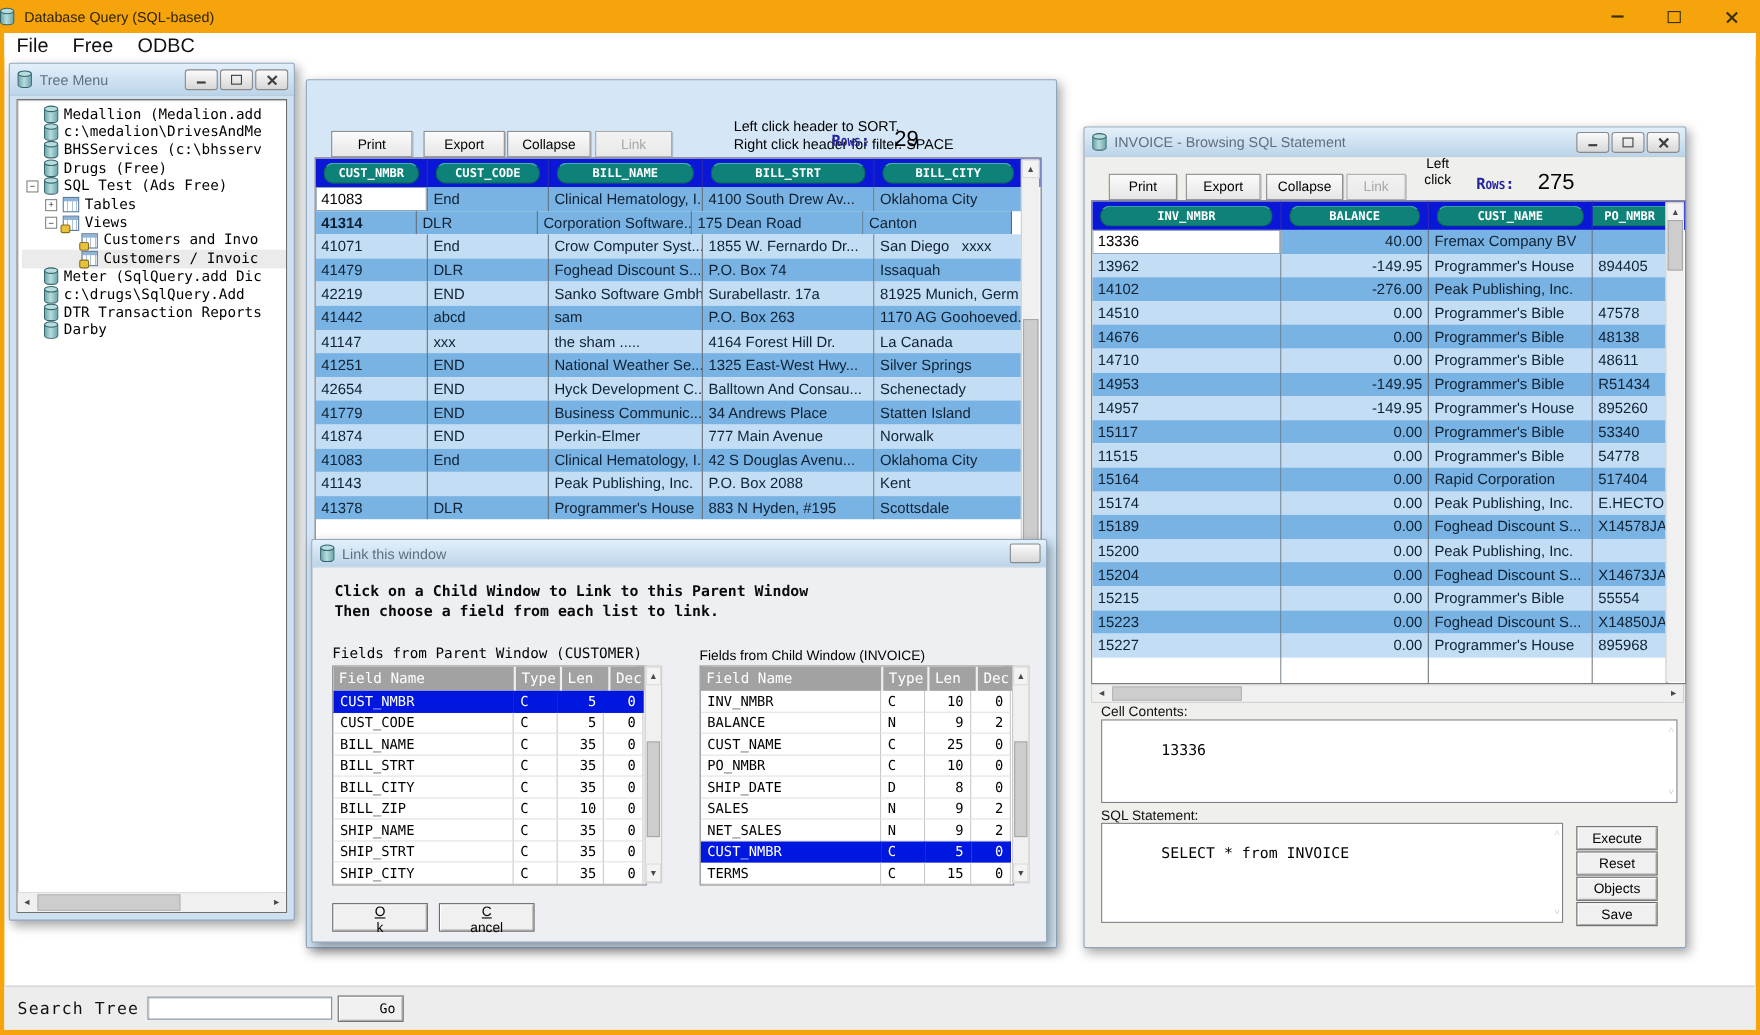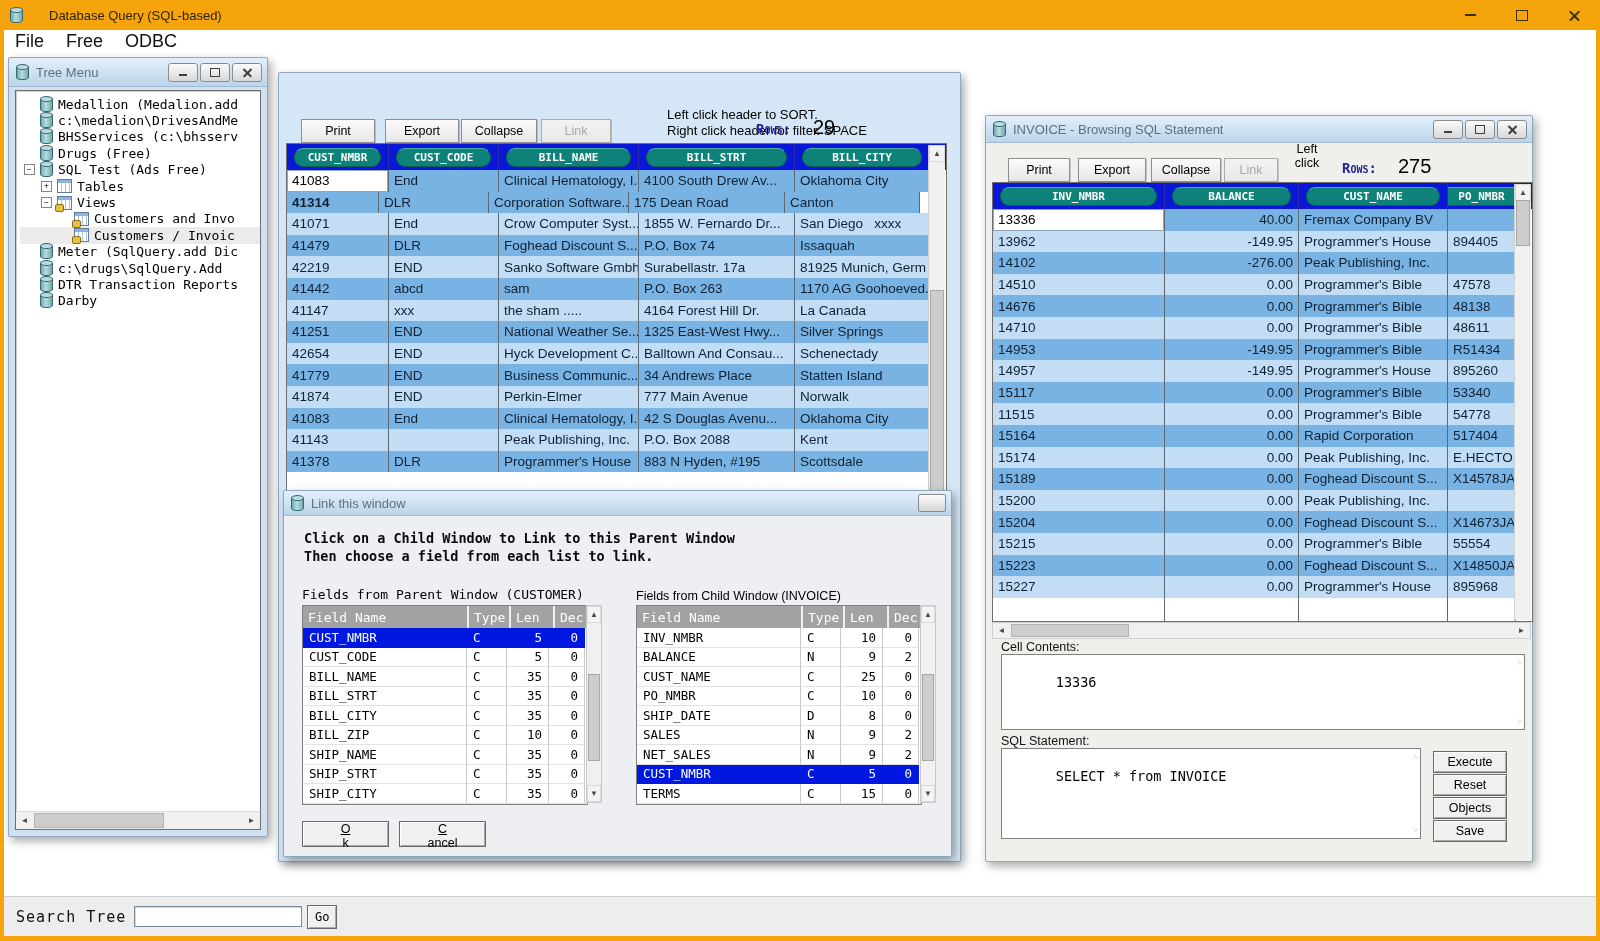--- a/index.html
+++ b/index.html
@@ -2,41 +2,41 @@
 <html><head>
 <meta charset="utf-8">
 <style>
   html,body{margin:0;padding:0;}
   body{width:1600px;height:941px;overflow:hidden;background:#fff;
        font-family:"Liberation Sans",sans-serif;-webkit-font-smoothing:antialiased;}
   .app{position:relative;width:1600px;height:941px;background:#F5A40B;}
 
   
   .main-titlebar{position:absolute;left:0;top:0;right:0;height:30px;background:#F5A40B;
-      display:flex;align-items:center;padding-left:10px;gap:26px;}
+      display:flex;align-items:center;gap:9px;}
   .main-title{font-size:13px;color:#2E2304;}
   .main-controls{margin-left:auto;display:flex;height:30px;}
   .mctrl{width:52px;height:30px;display:grid;place-items:center;cursor:default;}
   .sh-min{width:11px;height:2px;background:#3A3005;}
   .sh-max{width:10px;height:9px;border:1.5px solid #3A3005;}
   .sh-close{position:relative;width:11px;height:11px;}
   .sh-close::before,.sh-close::after{content:"";position:absolute;left:-1px;top:5px;width:13px;height:1.6px;background:#3A3005;}
   .sh-close::before{transform:rotate(45deg);}.sh-close::after{transform:rotate(-45deg);}
   .inner-frame{position:absolute;left:4px;top:30px;right:4px;bottom:5px;background:#fff;}
   .menubar{position:absolute;left:4px;top:30px;right:4px;height:22px;background:#fff;
       display:flex;align-items:center;gap:0;}
   .menu-item{padding:2px 11px;font-size:18px;color:#111;}
   .searchbar{position:absolute;left:4px;right:4px;bottom:5px;height:39px;background:#EDEDED;
       border-top:1px solid #CFCFCF;display:flex;align-items:center;}
   .search-label{font-family:"DejaVu Sans Mono",monospace;font-size:15px;color:#111;margin-left:12px;letter-spacing:1px;}
   .search-input{margin-left:8px;width:160px;height:19px;border:1px solid #7A8A99;background:#fff;
       box-shadow:inset 1px 1px 0 #D8D8D8;font:13px "DejaVu Sans Mono",monospace;padding:0 3px;outline:none;}
   .go-btn{margin-left:5px;width:28px;height:22px;background:#F0F0F0;border:1px solid #696969;
       box-shadow:inset 1px 1px 0 #fff, inset -1px -1px 0 #A9A9A9;
-      font:12px "DejaVu Sans Mono",monospace;display:grid;place-items:center;}
+      font:12px "DejaVu Sans Mono",monospace;display:grid;place-items:center;padding-left:30px;}
 
   
   .win{position:absolute;border:1px solid #8FA6BC;background:#CFE1F1;border-radius:2px;
        box-shadow:3px 4px 10px rgba(0,0,0,.35);}
   .titlebar{height:27px;display:flex;align-items:center;gap:7px;padding:0 5px 0 7px;
        background:linear-gradient(#E3F0FB,#BCD4E9);border-bottom:1px solid #A3BCD2;
        border-radius:2px 2px 0 0;}
   .titlebar .wtitle{font-size:13px;color:#5E707F;white-space:nowrap;overflow:hidden;}
   .wcontrols{margin-left:auto;display:flex;gap:2px;}
   .ctrl{width:28px;height:17px;border:1px solid #8A8A8A;border-radius:3px;

